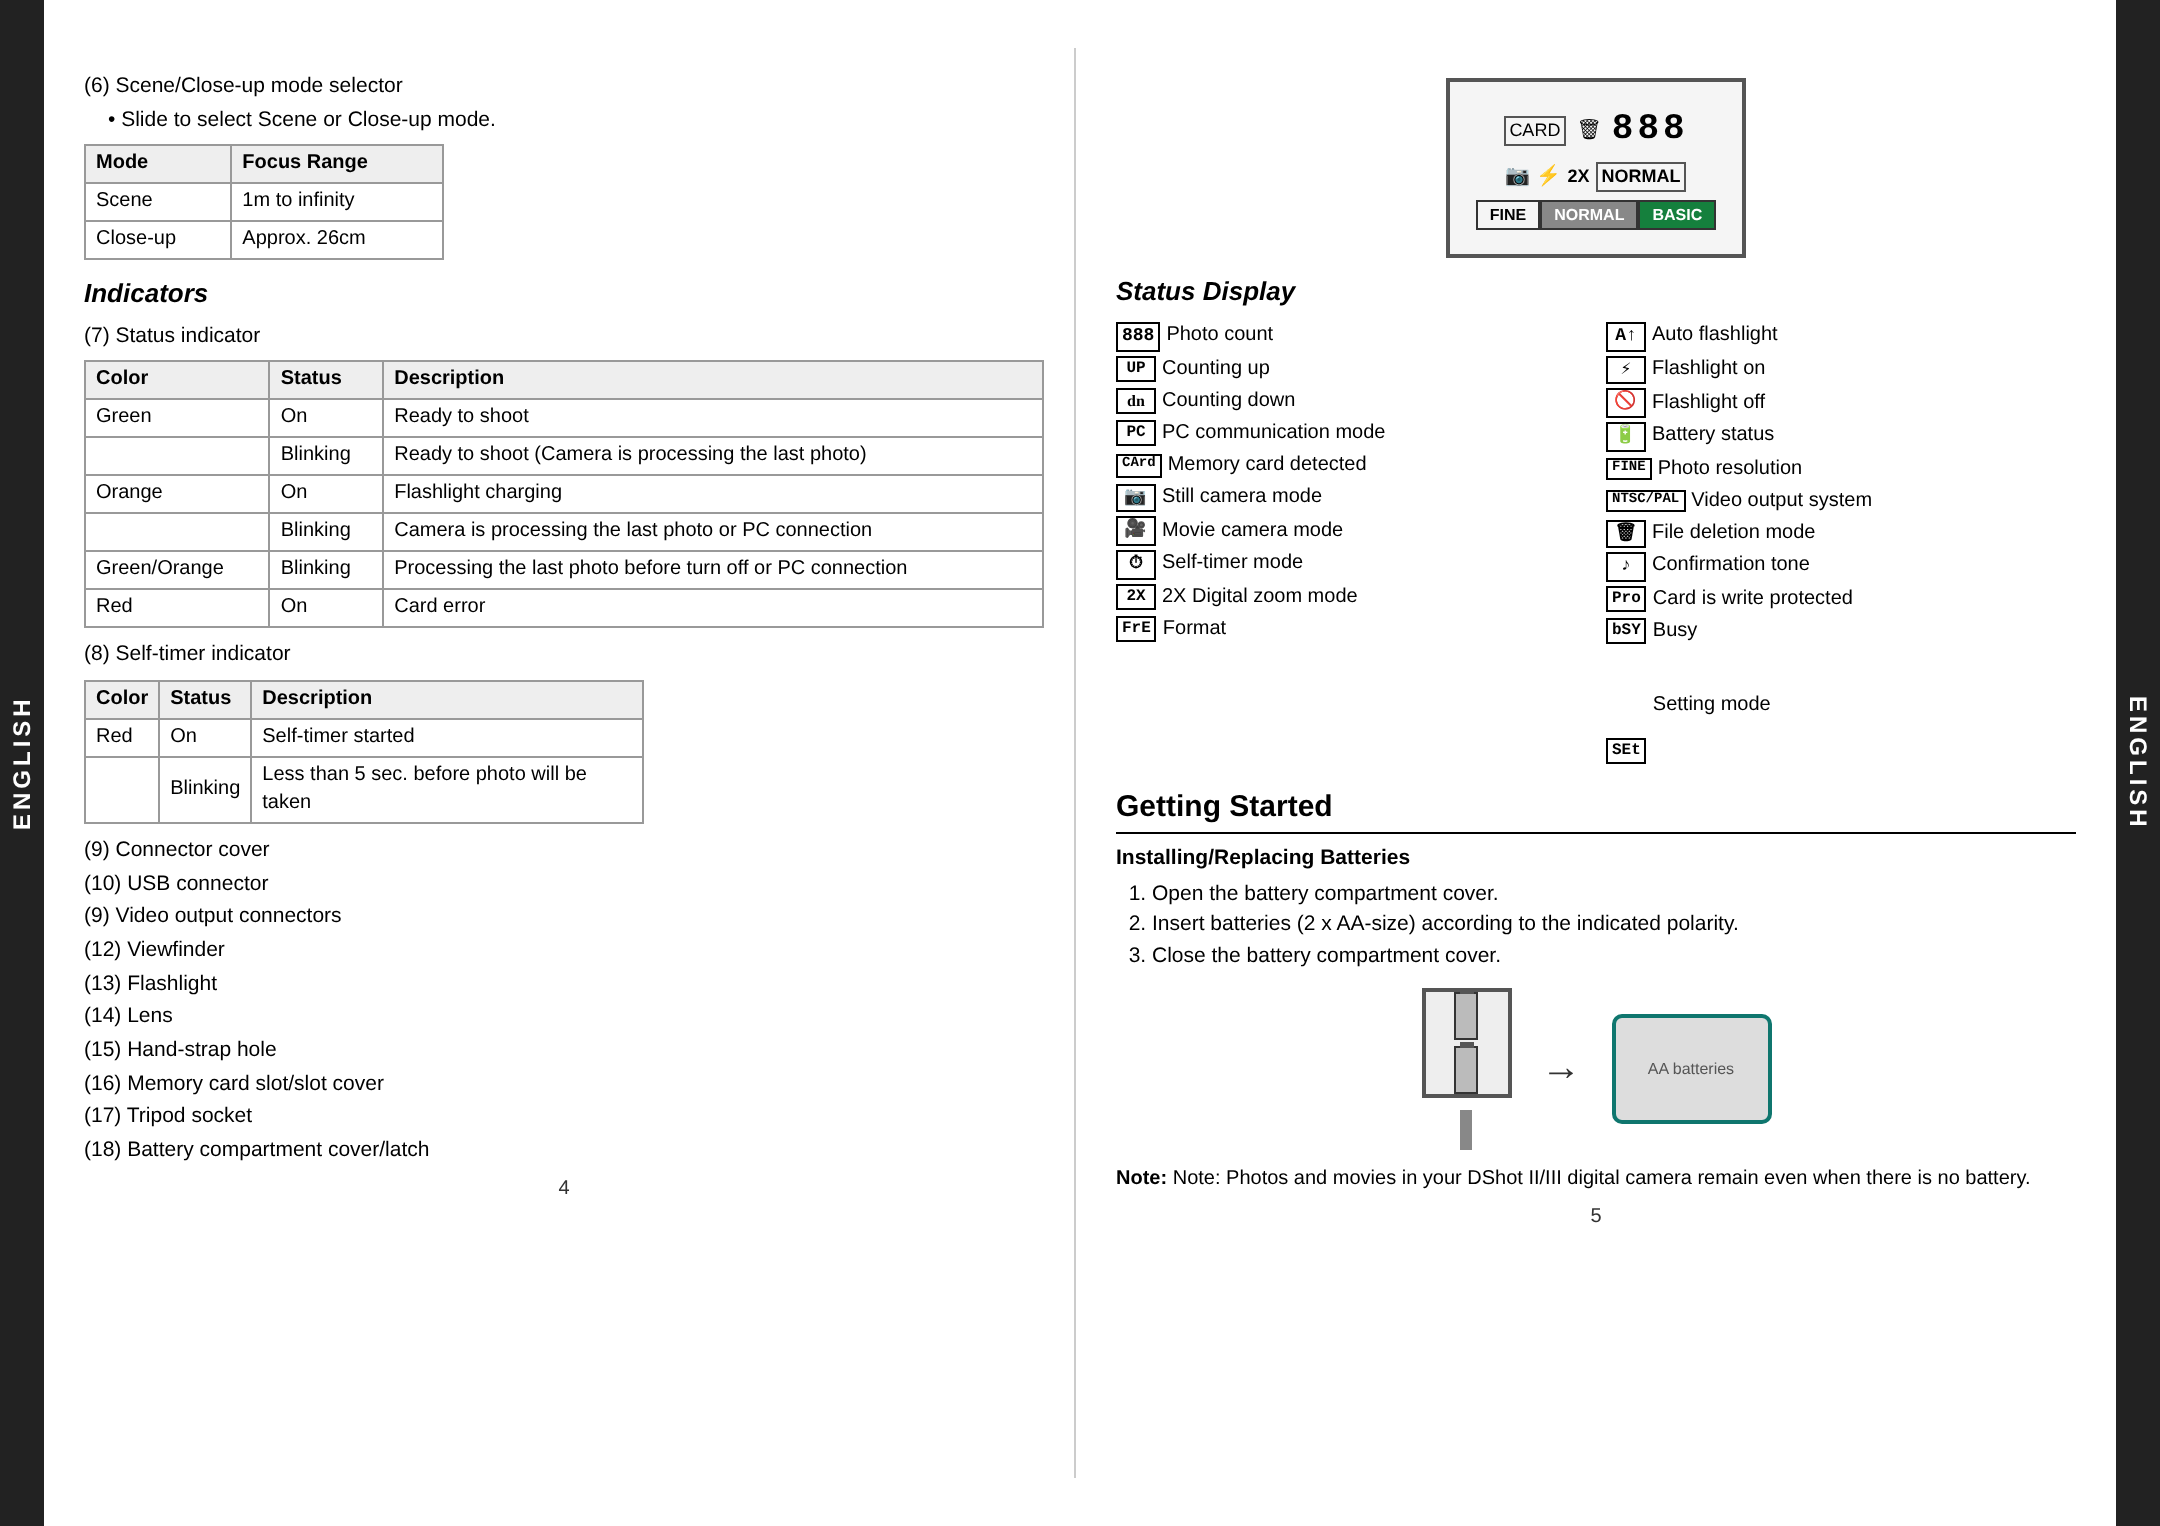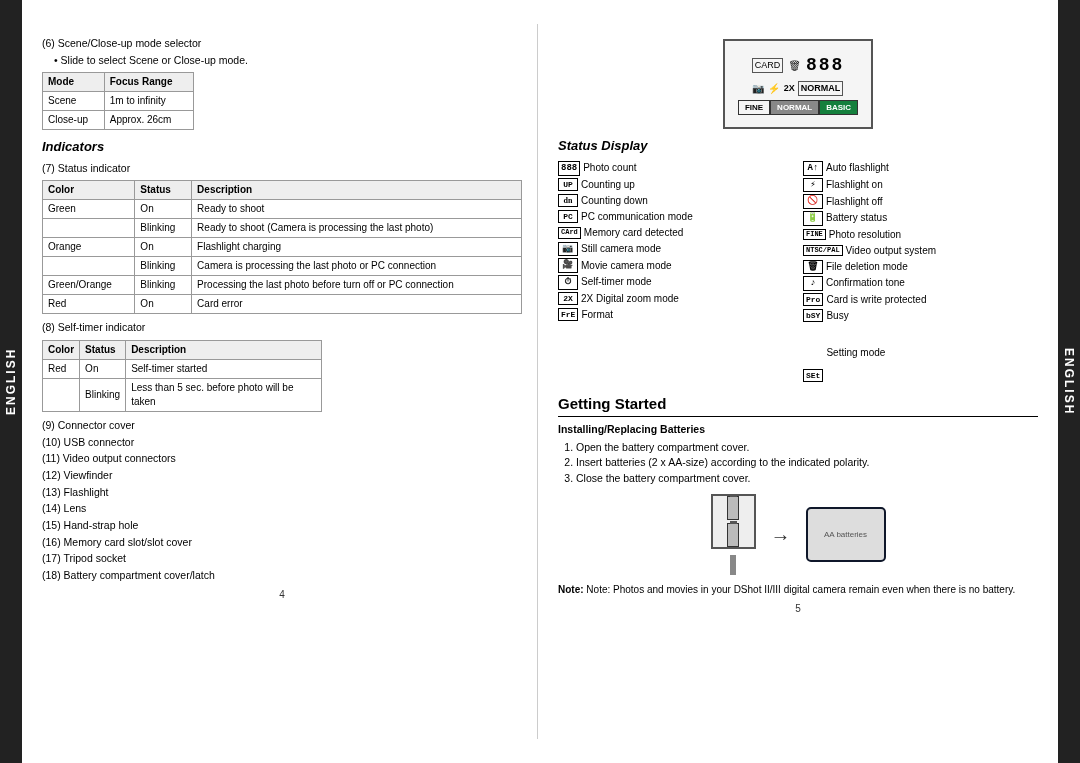--- a/index.html
+++ b/index.html
@@ -202,21 +202,21 @@
     }
 
     .arrow-right {
       font-size: 20px;
       color: #333;
     }
 
     .camera-body {
       width: 80px;
       height: 55px;
-      border: 2px solid #0f172a;
+      border: 2px solid #0f766e;
       border-radius: 5px;
       background: #ddd;
       display: flex;
       align-items: center;
       justify-content: center;
       font-size: 7px;
       text-align: center;
     }
 
     .page-number {
@@ -228,21 +228,21 @@
 
     .note-text {
       font-size: 10px;
       margin-top: 8px;
     }
 
     .note-bold { font-weight: bold; }
 
     
     .focus-table {
-      width: 152px;
+      width: 180px;
     }
   </style>
 </head>
 <body>
 
 <div class="page-container">
 
   <div class="side-tab left">
     <span>ENGLISH</span>
   </div>
@@ -342,21 +342,21 @@
               <td>Blinking</td>
               <td>Less than 5 sec. before photo will be taken</td>
             </tr>
           </tbody>
         </table>
       </div>
 
       <div style="margin-top:6px;">
         <p class="list-item">(9) Connector cover</p>
         <p class="list-item">(10) USB connector</p>
-        <p class="list-item">(11) Video output connectors</p>
+        <p class="list-item">(9) Video output connectors</p>
         <p class="list-item">(12) Viewfinder</p>
         <p class="list-item">(13) Flashlight</p>
         <p class="list-item">(14) Lens</p>
         <p class="list-item">(15) Hand-strap hole</p>
         <p class="list-item">(16) Memory card slot/slot cover</p>
         <p class="list-item">(17) Tripod socket</p>
         <p class="list-item">(18) Battery compartment cover/latch</p>
       </div>
 
       <div class="page-number">4</div>

